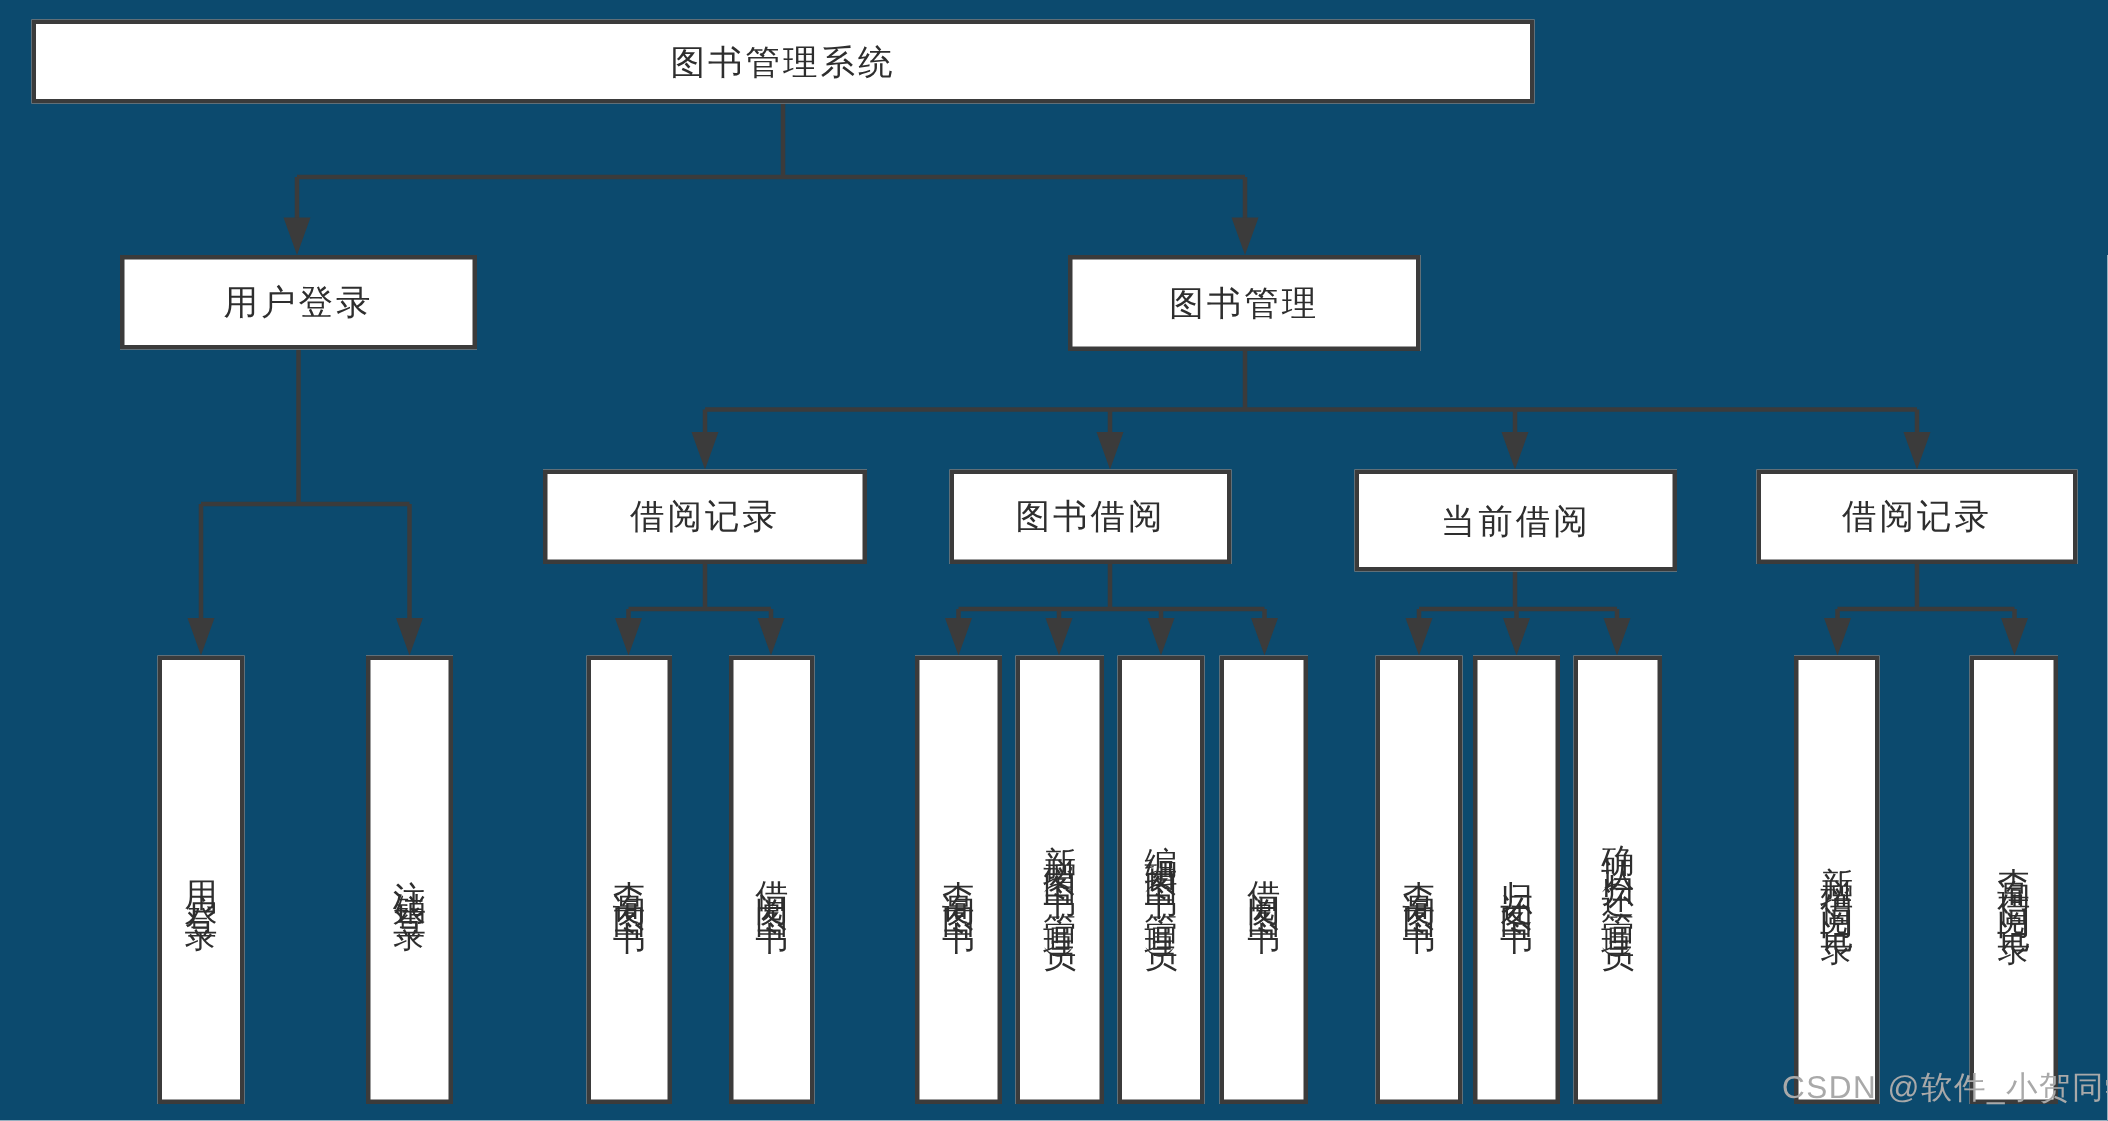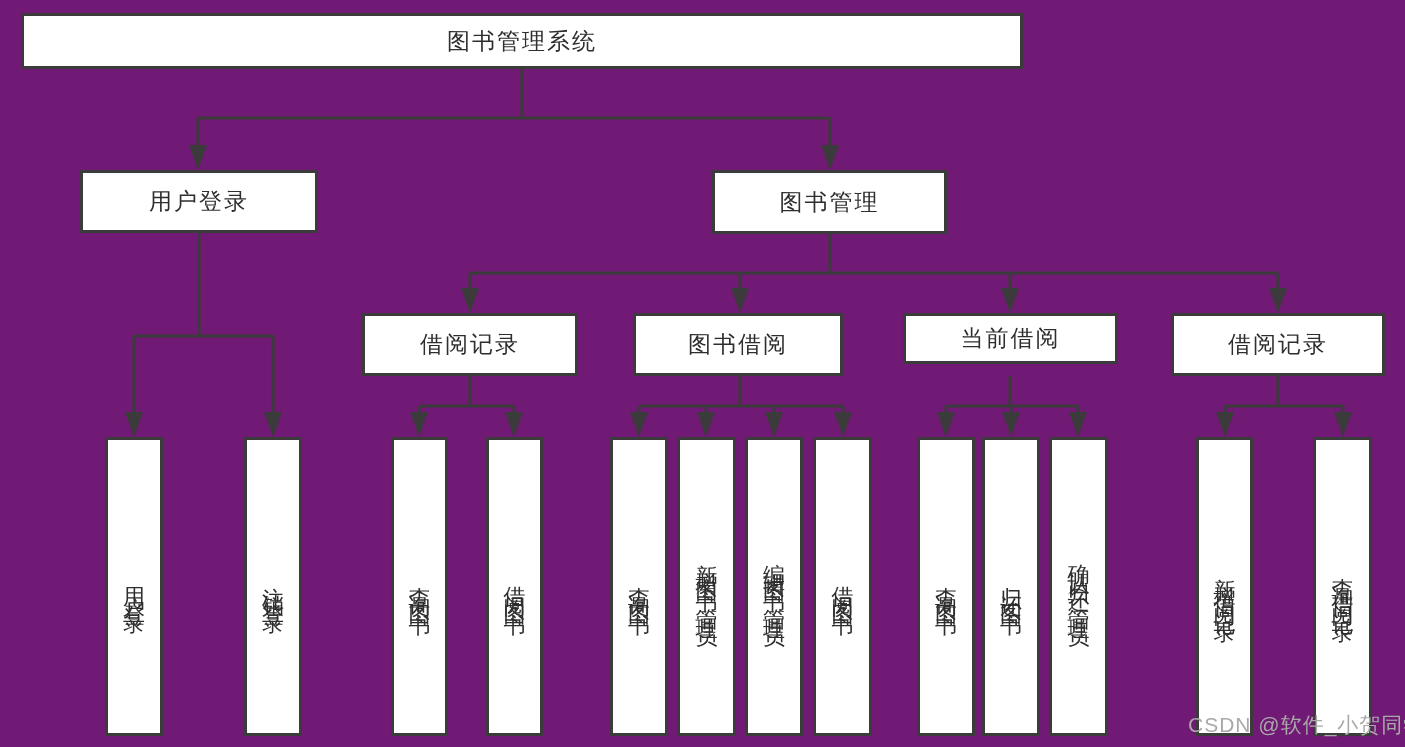--- a/index.html
+++ b/index.html
@@ -1,20 +1,20 @@
 <!DOCTYPE html>
 <html><head>
 <meta charset="utf-8">
 <style>
   html, body { margin: 0; padding: 0; background: #ffffff; }
   .canvas {
     position: relative;
     width: 1405px;
     height: 747px;
-    background: #701a75;
+    background: #0c4a6e;
     font-family: "Liberation Sans", sans-serif;
     overflow: hidden;
   }
   svg.connectors {
     position: absolute;
     left: 0; top: 0;
     width: 1405px; height: 747px;
   }
   .hbox {
     position: absolute;
@@ -93,22 +93,22 @@
       <polygon points="1334,412 1352,412 1343,437"></polygon>
     </g>
   </svg>
 
   <div class="hbox" style="left:21px; top:13px; width:1002px; height:56px;">图书管理系统</div>
 
   <div class="hbox" style="left:80px; top:170px; width:238px; height:63px;">用户登录</div>
   <div class="hbox" style="left:712px; top:170px; width:235px; height:64px;">图书管理</div>
 
   <div class="hbox" style="left:362px; top:313px; width:216px; height:63px;">借阅记录</div>
-  <div class="hbox" style="left:633px; top:313px; width:210px; height:63px;">图书借阅</div>
-  <div class="hbox" style="left:903px; top:313px; width:215px; height:51px;">当前借阅</div>
+  <div class="hbox" style="left:633px; top:313px; width:188px; height:63px;">图书借阅</div>
+  <div class="hbox" style="left:903px; top:313px; width:215px; height:68px;">当前借阅</div>
   <div class="hbox" style="left:1171px; top:313px; width:214px; height:63px;">借阅记录</div>
 
   <div class="vbox" style="left:105px; width:58px;">用户登录</div>
   <div class="vbox" style="left:244px; width:58px;">注销登录</div>
 
   <div class="vbox" style="left:391px; width:57px;">查询图书</div>
   <div class="vbox" style="left:486px; width:57px;">借阅图书</div>
 
   <div class="vbox" style="left:610px; width:58px;">查询图书</div>
   <div class="vbox" style="left:677px; width:59px;">新增图书（管理员）</div>

